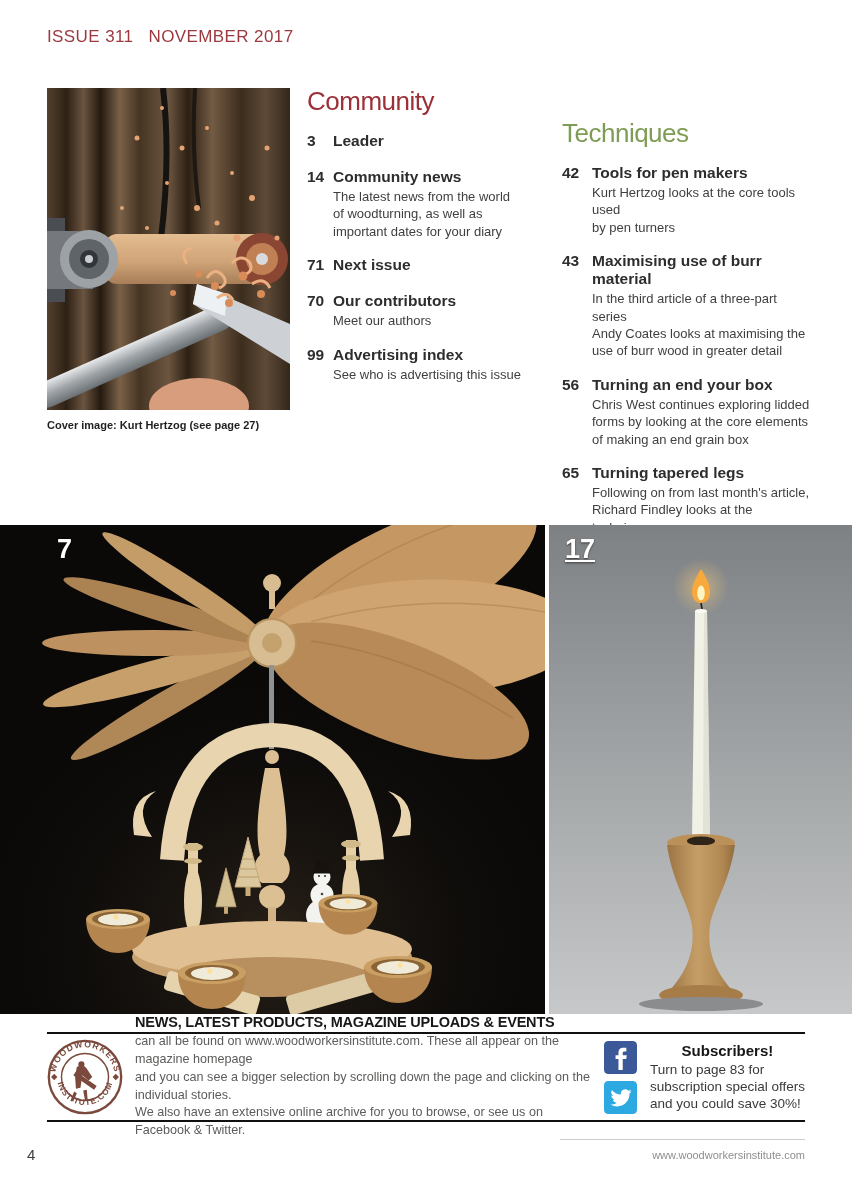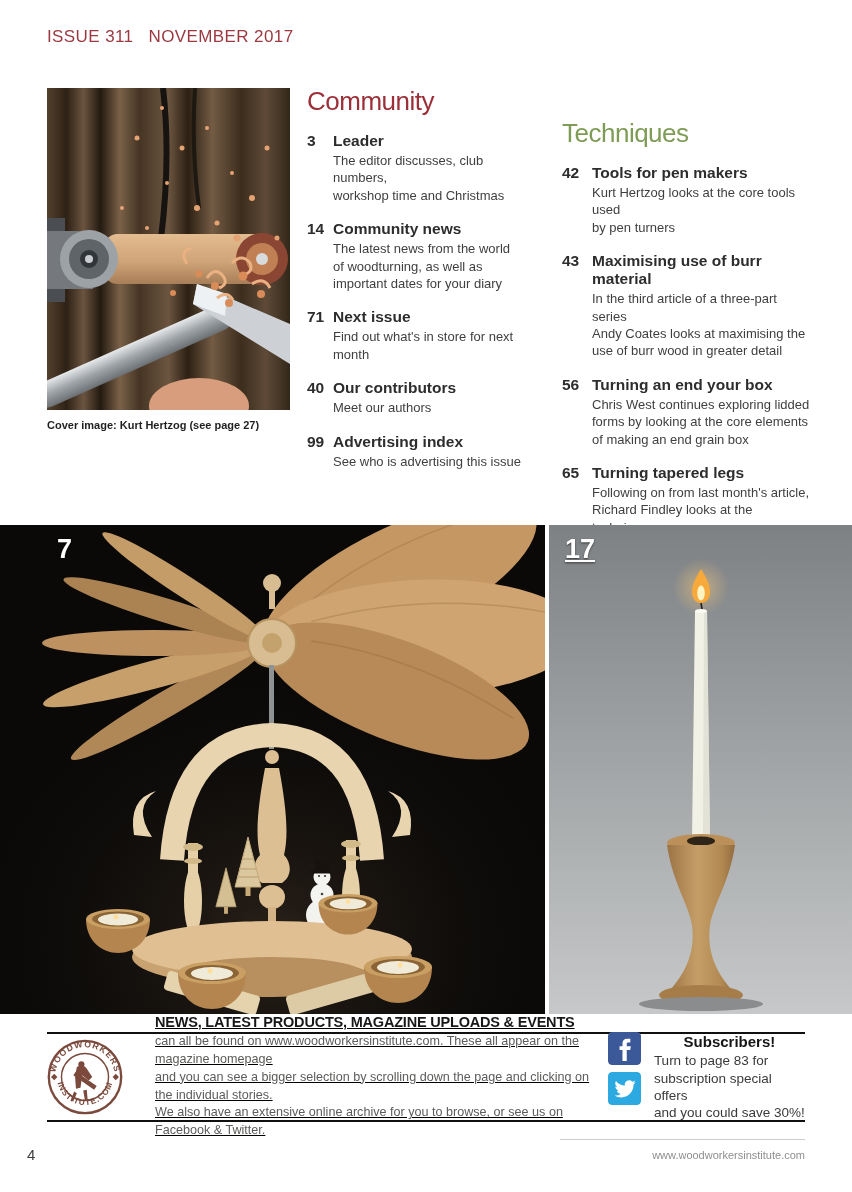--- a/index.html
+++ b/index.html
@@ -32,21 +32,21 @@
   .photo-strip { position:absolute; left:0; top:525px; width:852px; height:489px; display:flex; gap:4px; }
   .photo-strip svg { display:block; }
   .photo-label { position:absolute; color:#ffffff; font-weight:bold; font-size:27px; text-shadow:0 1px 2px rgba(0,0,0,.6); }
   .label-7  { left:57px;  top:534px; }
   .label-17 { left:565px; top:534px;text-decoration:underline; }
   
   .newsbar { position:absolute; left:47px; top:1032px; width:758px; height:90px;
     border-top:2px solid #101010; border-bottom:2px solid #101010;
     display:flex; align-items:center; }
   .logo-wrap { width:76px; height:76px; flex-shrink:0; }
-  .news-text { margin-left:32px; width:462px;text-decoration:underline; }
+  .news-text { margin-left:12px; width:462px; }
   .news-heading { font-size:14.5px; font-weight:bold; color:#181818; letter-spacing:-.2px; margin-bottom:3px; }
   .news-body { font-size:12.6px; color:#5c5c5a; line-height:1.42; white-space:pre-line; }
   .subs { margin-left:auto; display:flex; align-items:flex-start; }
   .subs-icons { display:flex; flex-direction:column; gap:7px; margin-right:13px; }
   .icon-fb, .icon-tw { width:33px; height:33px; border-radius:4px; display:block; }
   .subs-text { padding-top:1px; }
   .subs-heading { font-size:15px; font-weight:bold; color:#161616; margin-bottom:2px;text-align:center; }
   .subs-lines { font-size:13.5px; color:#3a3a3a; line-height:1.28; white-space:pre-line; }
   
   .footer-rule { position:absolute; right:47px; top:1139px; width:245px; height:1px; background:#cccccc; }
@@ -144,42 +144,39 @@
     </svg>
   </div>
   <div class="cover-caption">Cover image: Kurt Hertzog (see page 27)</div>
 
   <div class="toc toc-community">
     <div class="toc-heading">Community</div>
     <div class="toc-item">
       <span class="toc-num">3</span>
       <div>
           <div class="toc-title">Leader</div>
-      <div class="toc-desc">The editor discusses, club numbers,
-workshop time and Christmas</div>
         </div>
     </div>
     <div class="toc-item">
       <span class="toc-num">14</span>
       <div>
           <div class="toc-title">Community news</div>
       <div class="toc-desc">The latest news from the world
 of woodturning, as well as
 important dates for your diary</div>
         </div>
     </div>
     <div class="toc-item">
       <span class="toc-num">71</span>
       <div>
           <div class="toc-title">Next issue</div>
-      <div class="toc-desc">Find out what's in store for next month</div>
-        </div>
-    </div>
-    <div class="toc-item">
-      <span class="toc-num">40</span>
+        </div>
+    </div>
+    <div class="toc-item">
+      <span class="toc-num">70</span>
       <div>
           <div class="toc-title">Our contributors</div>
       <div class="toc-desc">Meet our authors</div>
         </div>
     </div>
     <div class="toc-item">
       <span class="toc-num">99</span>
       <div>
           <div class="toc-title">Advertising index</div>
       <div class="toc-desc">See who is advertising this issue</div>

